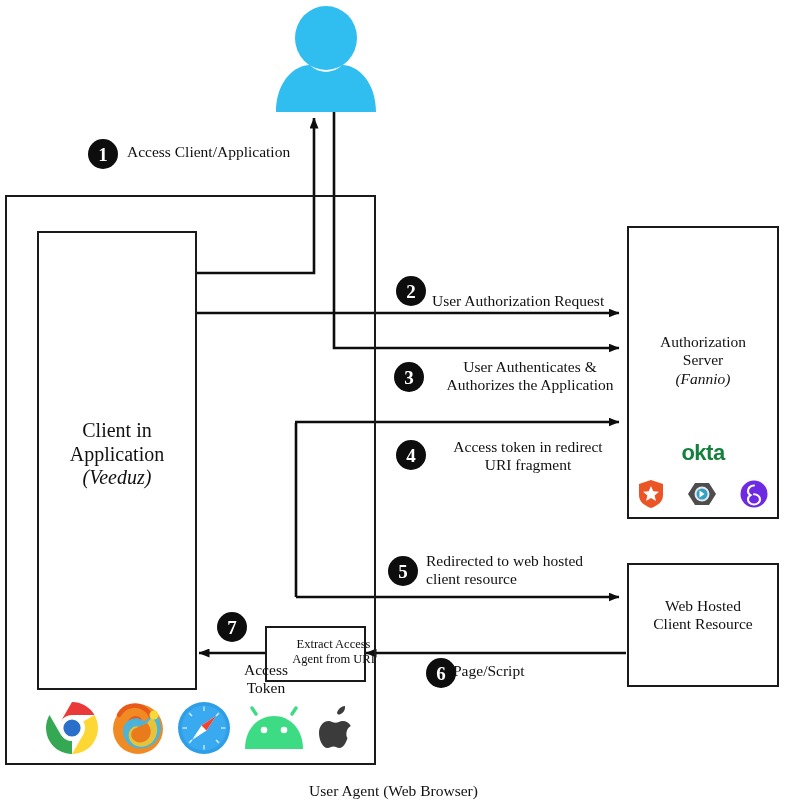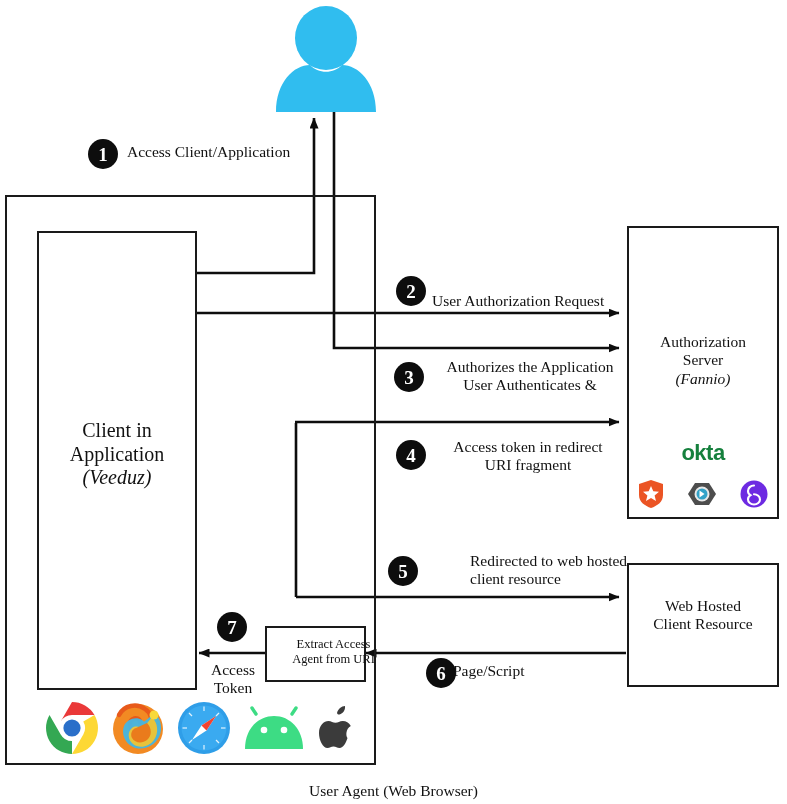--- a/index.html
+++ b/index.html
@@ -103,45 +103,45 @@
     <div>Web Hosted</div>
     <div>Client Resource</div>
   </div>
 
   <div class="box" style="left:265px;top:626px;width:101px;height:56px;"></div>
   <div class="lbl" style="left:265px;top:637px;width:101px;font-size:12.5px;padding-left:18px;">
     <div>Extract Access</div>
     <div>Agent from URI</div>
   </div>
 
-  <div class="lbl" style="left:196px;top:661px;width:74px;font-size:15.5px;">
+  <div class="lbl" style="left:196px;top:661px;width:74px;font-size:15.5px;padding-left:33px;">
     <div>Access</div>
     <div>Token</div>
   </div>
 
   <div class="stepnum" style="left:88px;top:139px;">1</div>
   <div class="steptxt" style="left:127px;top:143px;width:230px;font-size:15.5px;">Access Client/Application</div>
 
   <div class="stepnum" style="left:396px;top:276px;">2</div>
   <div class="steptxt" style="left:432px;top:280px;width:230px;font-size:15.5px;margin-top:12px;">User Authorization Request</div>
 
   <div class="stepnum" style="left:394px;top:362px;">3</div>
   <div class="steptxt" style="left:430px;top:358px;width:200px;font-size:15.5px;text-align:center;">
+    <div>User Authenticates &amp;</div>
     <div>Authorizes the Application</div>
-    <div>User Authenticates &amp;</div>
   </div>
 
   <div class="stepnum" style="left:396px;top:440px;">4</div>
   <div class="steptxt" style="left:432px;top:438px;width:192px;font-size:15.5px;text-align:center;">
     <div>Access token in redirect</div>
     <div>URI fragment</div>
   </div>
 
   <div class="stepnum" style="left:388px;top:556px;">5</div>
-  <div class="steptxt" style="left:426px;top:552px;width:195px;font-size:15.5px;margin-left:44px;">
+  <div class="steptxt" style="left:426px;top:552px;width:195px;font-size:15.5px;">
     <div>Redirected to web hosted</div>
     <div>client resource</div>
   </div>
 
   <div class="stepnum" style="left:426px;top:658px;">6</div>
   <div class="steptxt" style="left:453px;top:662px;width:160px;font-size:15.5px;">Page/Script</div>
 
   <div class="stepnum" style="left:217px;top:612px;">7</div>
 
   <div class="iconrow" style="left:45px;top:702px;width:310px;height:52px;justify-content:space-between;">

